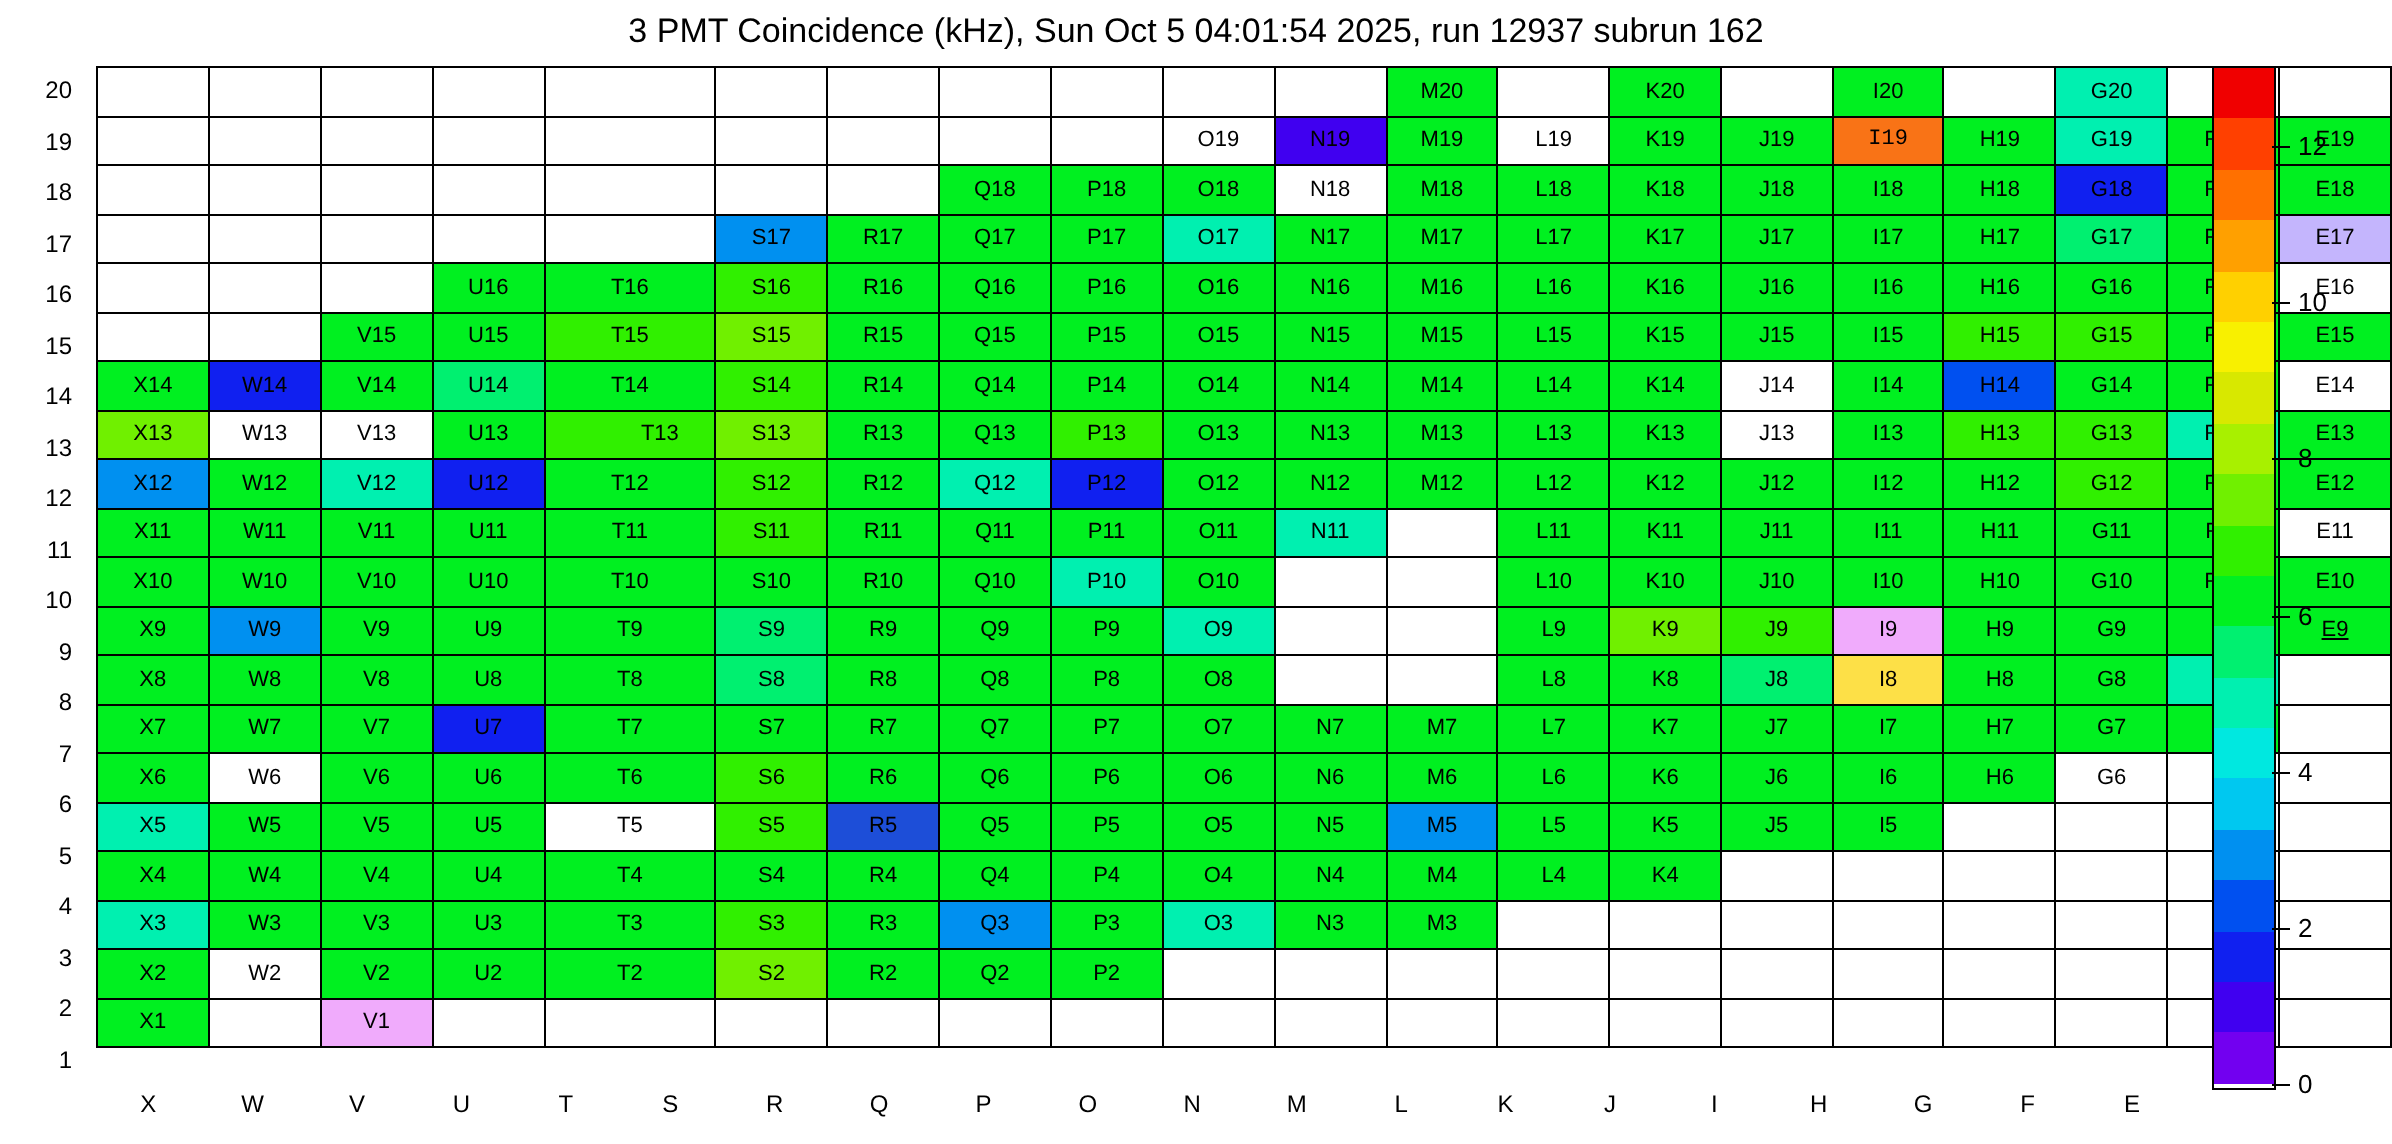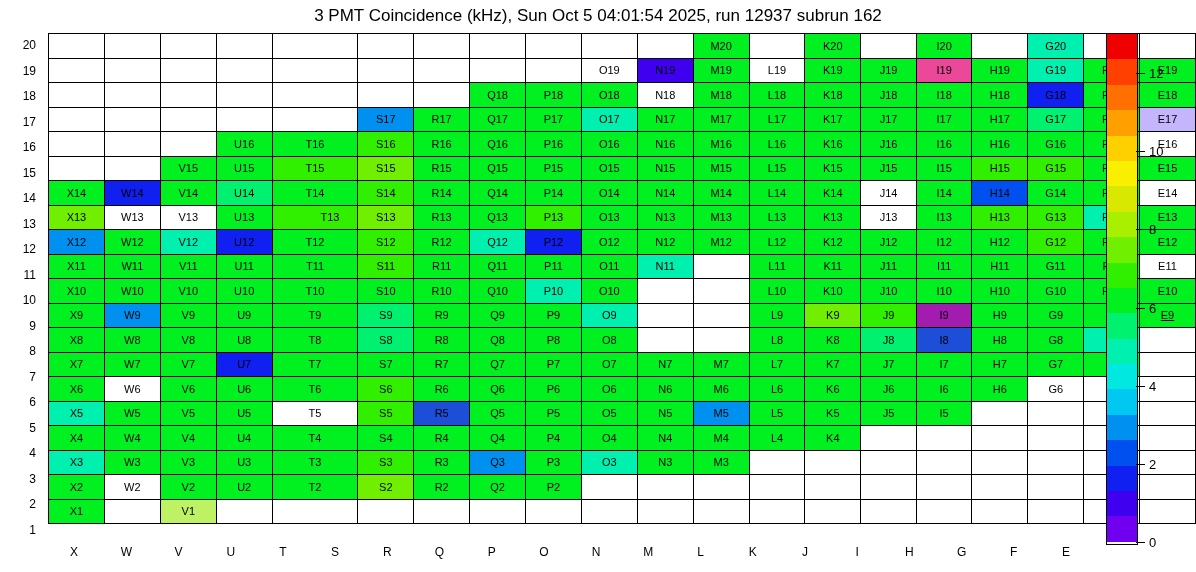--- a/index.html
+++ b/index.html
@@ -89,21 +89,21 @@
             <td class="empty"></td>
             <td class="empty"></td>
             <td class="empty"></td>
             <td class="empty"></td>
             <td style="background: rgb(255, 255, 255);">O19</td>
             <td style="background: rgb(64, 0, 240);">N19</td>
             <td style="background: rgb(0, 240, 32);">M19</td>
             <td style="background: rgb(255, 255, 255);">L19</td>
             <td style="background: rgb(0, 240, 32);">K19</td>
             <td style="background: rgb(0, 240, 32);">J19</td>
-            <td style="background: #ec4899;">I19</td>
+            <td style="background: #f97316; font-family: Liberation Mono, monospace;">I19</td>
             <td style="background: rgb(0, 240, 32);">H19</td>
             <td style="background: rgb(0, 240, 176);">G19</td>
             <td style="background: rgb(0, 240, 32);">F19</td>
             <td style="background: rgb(0, 240, 32);">E19</td>
           </tr>
           <tr>
             <td class="empty"></td>
             <td class="empty"></td>
             <td class="empty"></td>
             <td class="empty"></td>
@@ -309,21 +309,21 @@
             <td style="background: rgb(0, 240, 112);">S9</td>
             <td style="background: rgb(0, 240, 32);">R9</td>
             <td style="background: rgb(0, 240, 32);">Q9</td>
             <td style="background: rgb(0, 240, 32);">P9</td>
             <td style="background: rgb(0, 240, 176);">O9</td>
             <td class="empty"></td>
             <td class="empty"></td>
             <td style="background: rgb(0, 240, 32);">L9</td>
             <td style="background: rgb(112, 240, 0);">K9</td>
             <td style="background: rgb(48, 240, 0);">J9</td>
-            <td style="background: #a21caf; margin-left: 34px;">I9</td>
+            <td style="background: #f0abfc; margin-left: 34px;">I9</td>
             <td style="background: rgb(0, 240, 32);">H9</td>
             <td style="background: rgb(0, 240, 32);">G9</td>
             <td style="background: rgb(0, 240, 32);">F9</td>
             <td style="background: rgb(0, 240, 32); text-decoration: underline;">E9</td>
           </tr>
           <tr>
             <td style="background: rgb(0, 240, 32);">X8</td>
             <td style="background: rgb(0, 240, 32);">W8</td>
             <td style="background: rgb(0, 240, 32);">V8</td>
             <td style="background: rgb(0, 240, 32);">U8</td>
@@ -331,21 +331,21 @@
             <td style="background: rgb(0, 240, 112);">S8</td>
             <td style="background: rgb(0, 240, 32);">R8</td>
             <td style="background: rgb(0, 240, 32);">Q8</td>
             <td style="background: rgb(0, 240, 32);">P8</td>
             <td style="background: rgb(0, 240, 32);">O8</td>
             <td class="empty"></td>
             <td class="empty"></td>
             <td style="background: rgb(0, 240, 32);">L8</td>
             <td style="background: rgb(0, 240, 32);">K8</td>
             <td style="background: rgb(0, 240, 112);">J8</td>
-            <td style="background: #1d4ed8;">I8</td>
+            <td style="background: #fde047;">I8</td>
             <td style="background: rgb(0, 240, 32);">H8</td>
             <td style="background: rgb(0, 240, 32);">G8</td>
             <td style="background: rgb(0, 240, 176);">F8</td>
             <td class="empty"></td>
           </tr>
           <tr>
             <td style="background: rgb(0, 240, 32);">X7</td>
             <td style="background: rgb(0, 240, 32);">W7</td>
             <td style="background: rgb(0, 240, 32);">V7</td>
             <td style="background: rgb(16, 32, 240);">U7</td>
@@ -472,21 +472,21 @@
             <td class="empty"></td>
             <td class="empty"></td>
             <td class="empty"></td>
             <td class="empty"></td>
             <td class="empty"></td>
             <td class="empty"></td>
           </tr>
           <tr>
             <td style="background: rgb(0, 240, 32);">X1</td>
             <td class="empty"></td>
-            <td style="background: #bef264;">V1</td>
+            <td style="background: #f0abfc;">V1</td>
             <td class="empty"></td>
             <td class="empty"></td>
             <td class="empty"></td>
             <td class="empty"></td>
             <td class="empty"></td>
             <td class="empty"></td>
             <td class="empty"></td>
             <td class="empty"></td>
             <td class="empty"></td>
             <td class="empty"></td>

